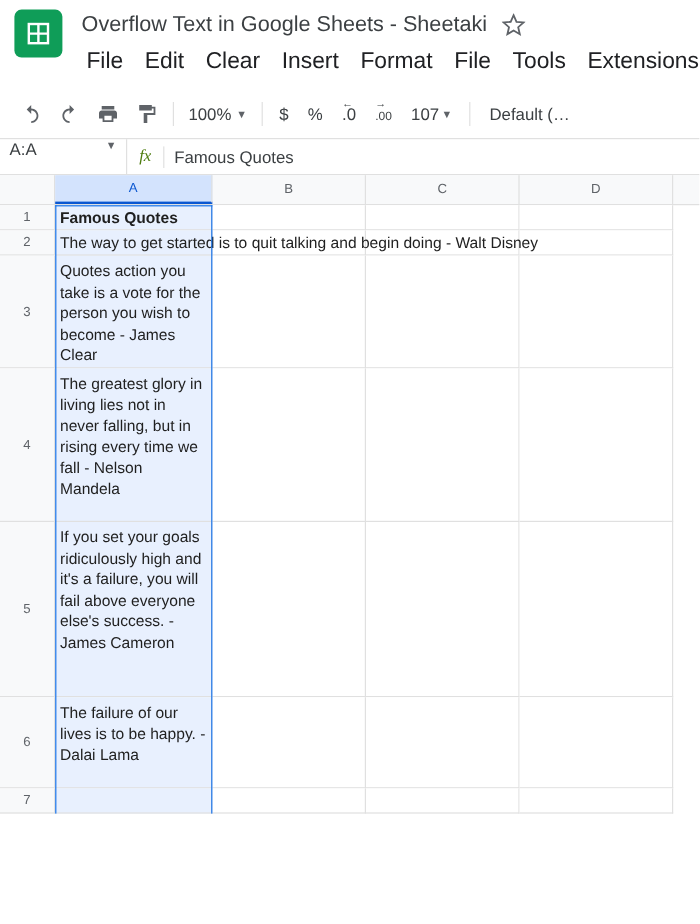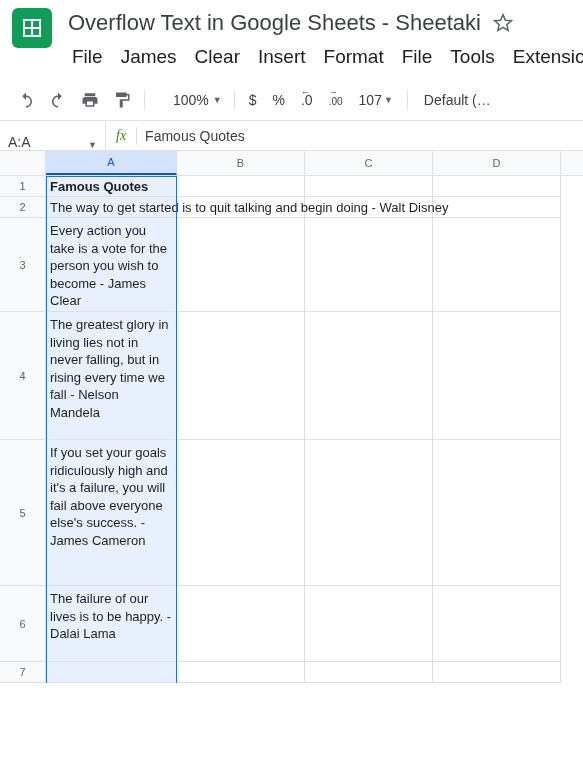--- a/index.html
+++ b/index.html
@@ -3,34 +3,34 @@
 <meta charset="utf-8">
 <style>
 * { box-sizing: border-box; margin: 0; padding: 0; }
 body { font-family: Arial, sans-serif; font-size: 13px; color: #202124; background: #fff; width: 583px; height: 770px; overflow: hidden; }
 
 .header { display: flex; align-items: flex-start; padding: 8px 12px 0 12px; }
 .logo { width: 40px; height: 40px; background: #0f9d58; border-radius: 6px; display: flex; align-items: center; justify-content: center; margin-right: 12px; flex-shrink: 0; }
 .logo svg { width: 24px; height: 24px; }
 .title-area { flex: 1; }
 .title-row { display: flex; align-items: center; gap: 8px; }
-.doc-title { font-size: 22px; color: #3c4043; padding: 2px 4px; }
+.doc-title { font-size: 18px; color: #3c4043; padding: 2px 4px; }
 .star { color: #5f6368; cursor: pointer; }
 .menu-bar { display: flex; gap: 2px; margin-top: 4px; }
 .menu-item { padding: 4px 8px; font-size: 19px; color: #202124; cursor: pointer; border-radius: 4px; }
 
 .toolbar { display: flex; align-items: center; padding: 6px 12px; border-bottom: 1px solid #e0e0e0; gap: 4px; margin-top: 8px; }
 .tb-icon { width: 28px; height: 28px; display: flex; align-items: center; justify-content: center; cursor: pointer; color: #5f6368; border-radius: 4px; }
 .tb-sep { width: 1px; height: 20px; background: #e0e0e0; margin: 0 4px; }
-.zoom { display: flex; align-items: center; gap: 4px; font-size: 14px; color: #3c4043; cursor: pointer; padding: 0 4px; margin-left: 16px; }
+.zoom { display: flex; align-items: center; gap: 4px; font-size: 14px; color: #3c4043; cursor: pointer; padding: 0 4px; }
 .fmt-btn { font-size: 14px; color: #3c4043; cursor: pointer; padding: 0 6px; display:flex; align-items:center; height:28px;}
 .font-name { font-size: 14px; color: #3c4043; padding: 0 8px; white-space: nowrap; overflow: hidden; text-overflow: ellipsis; max-width: 90px; cursor:pointer;}
 
 .namebox-row { display: flex; align-items: center; border-bottom: 1px solid #e0e0e0; height: 30px; }
-.namebox { width: 106px; border-right: 1px solid #e0e0e0; display: flex; align-items: flex-end; padding: 0 8px; font-size: 14px; color: #3c4043; height: 100%; justify-content: space-between; }
+.namebox { width: 106px; border-right: 1px solid #e0e0e0; display: flex; align-items: flex-start; padding: 0 8px; font-size: 14px; color: #3c4043; height: 100%; justify-content: space-between; }
 .fx-label { font-style: italic; color: #4d7c0f; padding: 0 10px; font-size: 14px; font-family: serif;}
 .formula-bar { flex: 1; padding: 0 8px; font-size: 14px; color: #3c4043; }
 
 .grid-wrap { position: relative; }
 .col-headers { display: flex; background: #f8f9fa; border-bottom: 1px solid #e0e0e0; }
 .corner { width: 46px; height: 24px; border-right: 1px solid #e0e0e0; background: #f8f9fa; }
 .col-hdr { height: 24px; border-right: 1px solid #e0e0e0; display: flex; align-items: center; justify-content: center; font-size: 11px; color: #5f6368; position: relative; }
 .col-hdr.sel { background: #d3e3fd; color: #0b57d0; border-bottom: 2px solid #0b57d0; }
 .colA { width: 131px; } .colB { width: 128px; } .colC { width: 128px; } .colD { width: 128px; }
 
@@ -66,21 +66,21 @@
     <div class="title-row">
       <span class="doc-title">Overflow Text in Google Sheets - Sheetaki</span>
       <span class="star">
         <svg width="20" height="20" viewBox="0 0 24 24">
             <path fill="none" stroke="#5f6368" stroke-width="1.8" d="M12 17.3l-6.2 3.7 1.6-7L2 9.2l7.1-.6L12 2l2.9 6.6 7.1.6-5.4 4.8 1.6 7z"></path>
           </svg>
       </span>
     </div>
     <div class="menu-bar">
       <span class="menu-item">File</span>
-      <span class="menu-item">James</span>
+      <span class="menu-item">Edit</span>
       <span class="menu-item">Clear</span>
       <span class="menu-item">Insert</span>
       <span class="menu-item">Format</span>
       <span class="menu-item">File</span>
       <span class="menu-item">Tools</span>
       <span class="menu-item">Extensions</span>
     </div>
   </div>
 </div>
 
@@ -159,21 +159,21 @@
         <div class="row-hdr">2</div>
         <div class="cell colA sel overflow-cell">
           <span class="overflow-text">The way to get started is to quit talking and begin doing - Walt Disney</span>
         </div>
         <div class="cell colB"></div>
         <div class="cell colC"></div>
         <div class="cell colD"></div>
       </div>
       <div class="row" style="height: 94px;">
         <div class="row-hdr">3</div>
-        <div class="cell colA sel wrap">Every action you take is a vote for the person you wish to become - James Clear</div>
+        <div class="cell colA sel wrap">Quotes action you take is a vote for the person you wish to become - James Clear</div>
         <div class="cell colB"></div>
         <div class="cell colC"></div>
         <div class="cell colD"></div>
       </div>
       <div class="row" style="height: 128px;">
         <div class="row-hdr">4</div>
         <div class="cell colA sel wrap">The greatest glory in living lies not in never falling, but in rising every time we fall - Nelson Mandela</div>
         <div class="cell colB"></div>
         <div class="cell colC"></div>
         <div class="cell colD"></div>

